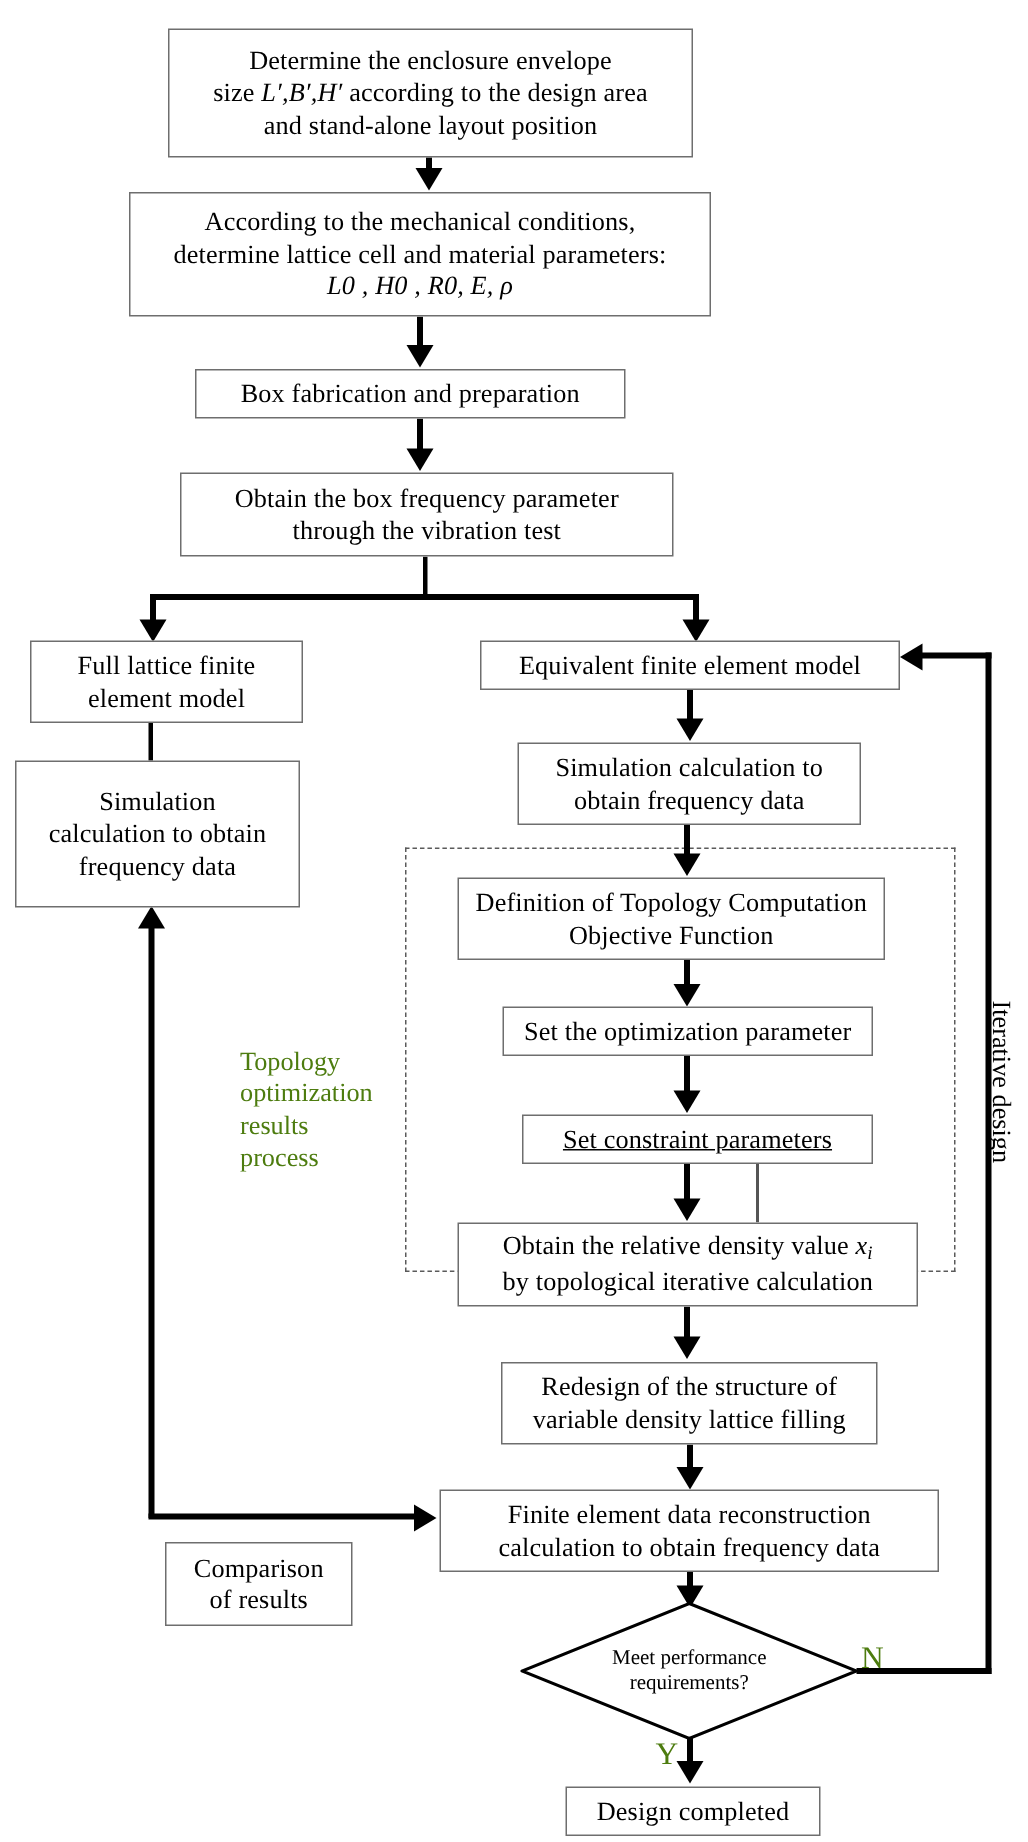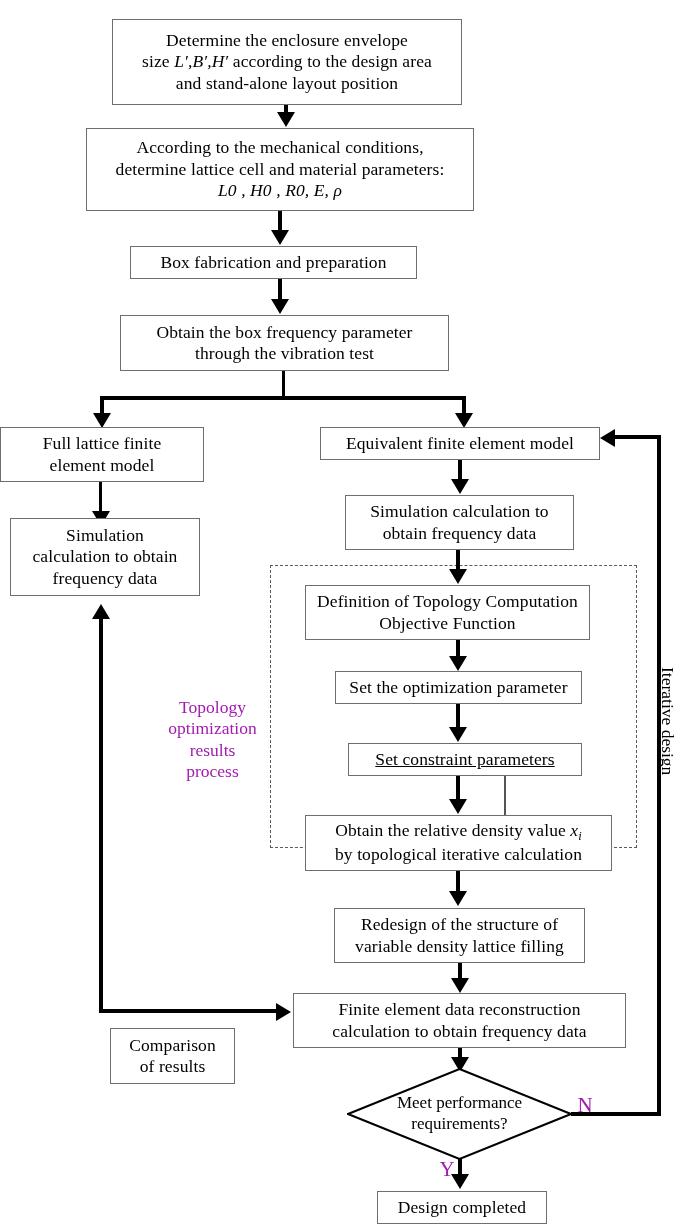--- a/index.html
+++ b/index.html
@@ -27,22 +27,22 @@
     color: #000000;
     font-size: 17.5px;
     line-height: 1.22;
     letter-spacing: 0.1px;
     padding: 2px 6px;
     z-index: 4;
   }
   .node .inner { width: 100%; }
   .label-plain {
     position: absolute;
-    text-align: center;
-    color: #a21caf;
+    text-align: left;
+    color: #4d7c0f;
     font-size: 17.5px;
     line-height: 1.22;
     z-index: 4;
   }
   .vlabel {
     position: absolute;
     color: #000000;
     font-size: 17.5px;
     white-space: nowrap;
     transform-origin: 0 0;
@@ -96,21 +96,21 @@
   .diamond-wrap svg { display: block; }
   .diamond-text {
     position: absolute;
     left: 0; top: 0;
     width: 100%;
     height: 100%;
     display: flex;
     align-items: center;
     justify-content: center;
     text-align: center;
-    font-size: 17px;
+    font-size: 14px;
     line-height: 1.22;
     color: #000;
     pointer-events: none;
   }
   i.mi { font-style: italic; }
   .sub { font-size: 0.72em; vertical-align: -0.28em; font-style: italic; }
 </style>
 </head>
 <body>
 
@@ -138,28 +138,28 @@
     <div class="inner">Box fabrication and preparation</div>
   </div>
 
   <div class="node" style="left:120px; top:315px; width:329px; height:56px;">
     <div class="inner">
       <div>Obtain the box frequency parameter</div>
       <div>through the vibration test</div>
     </div>
   </div>
 
-  <div class="node" style="left:0; top:427px; width:204px; height:55px;">
+  <div class="node" style="left:20px; top:427px; width:182px; height:55px;">
     <div class="inner">
       <div>Full lattice finite</div>
       <div>element model</div>
     </div>
   </div>
 
-  <div class="node" style="left:10px; top:518px; width:190px; height:78px;">
+  <div class="node" style="left:10px; top:507px; width:190px; height:98px;">
     <div class="inner">
       <div>Simulation</div>
       <div>calculation to obtain</div>
       <div>frequency data</div>
     </div>
   </div>
 
   <div class="node" style="left:320px; top:427px; width:280px; height:33px;">
     <div class="inner">Equivalent finite element model</div>
   </div>

